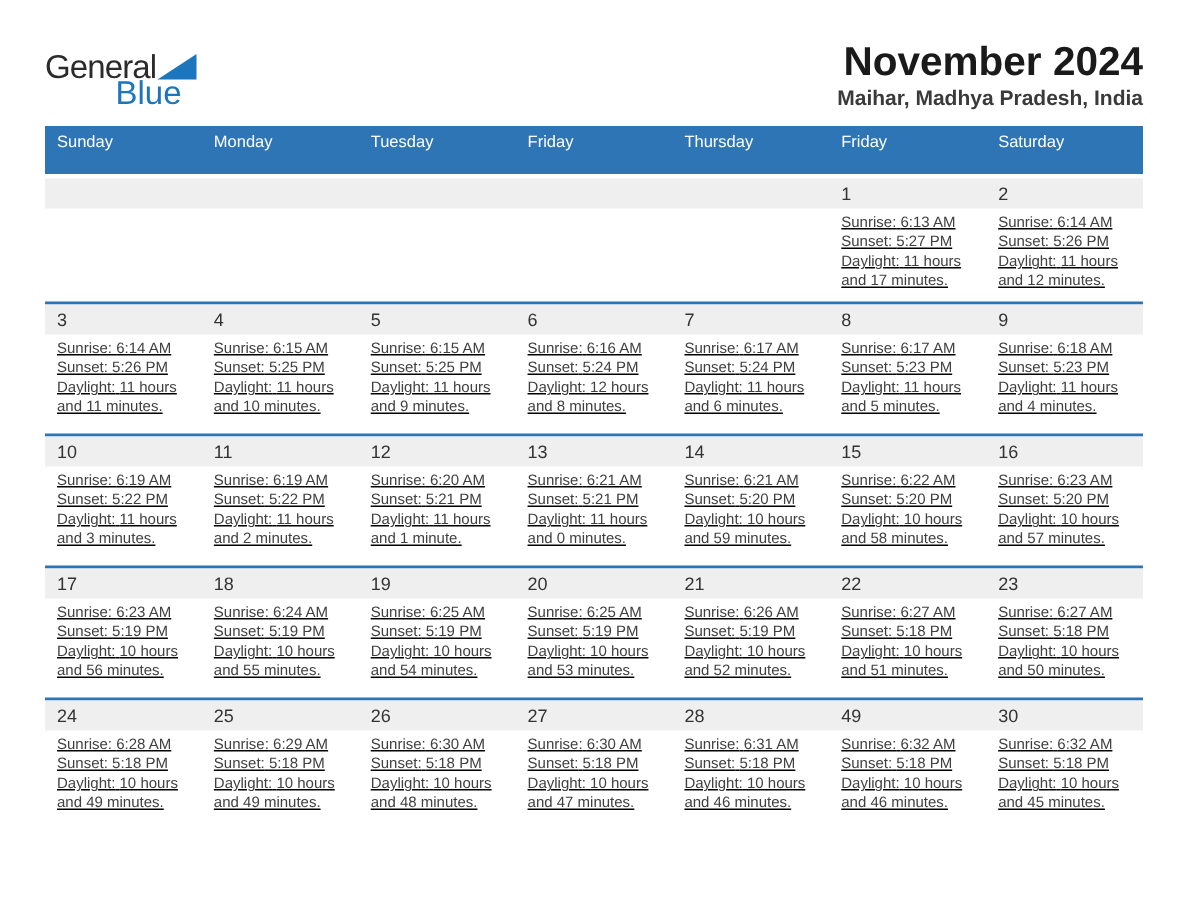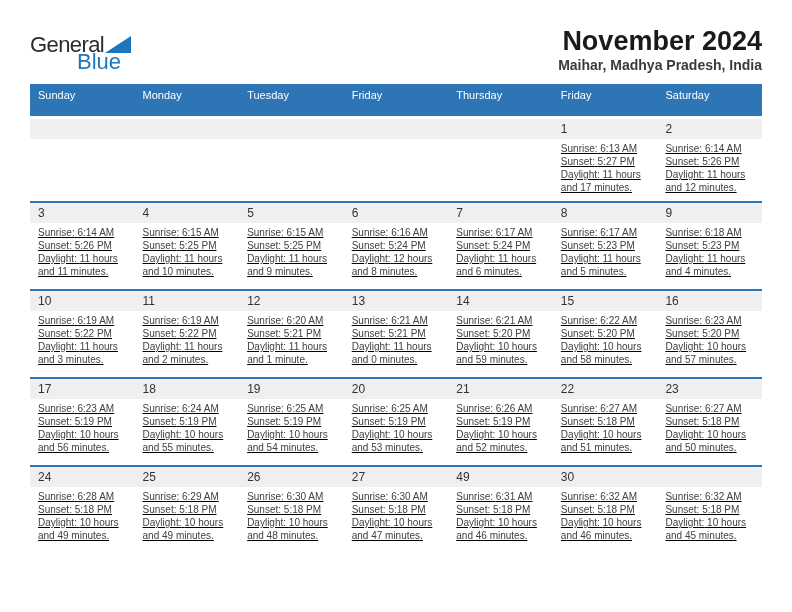--- a/index.html
+++ b/index.html
@@ -237,20 +237,21 @@
             <div><span>Daylight:</span> <span>10 hours and 50 minutes.</span></div>
           </div>
         </div>
       </div>
       <div class="week">
         <div class="band">
           <div class="daynum">24</div>
           <div class="daynum">25</div>
           <div class="daynum">26</div>
           <div class="daynum">27</div>
+          <div class="daynum">28</div>
           <div class="daynum">49</div>
           <div class="daynum">30</div>
         </div>
         <div class="wbody">
           <div class="cell">
             <div><span>Sunrise:</span> <span>6:28 AM</span></div>
             <div><span>Sunset:</span> <span>5:18 PM</span></div>
             <div><span>Daylight:</span> <span>10 hours and 49 minutes.</span></div>
           </div>
           <div class="cell">

